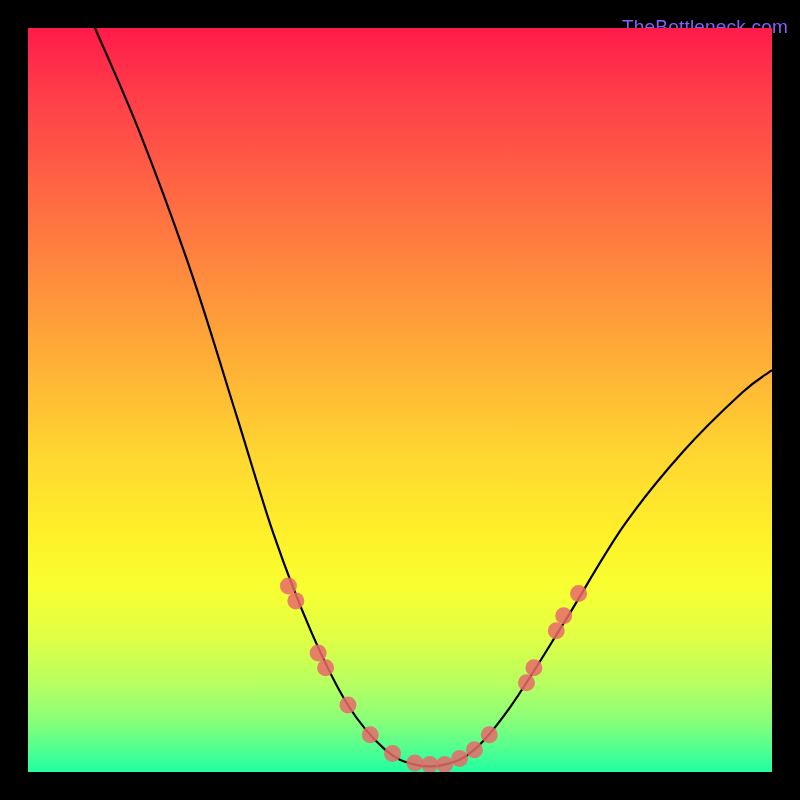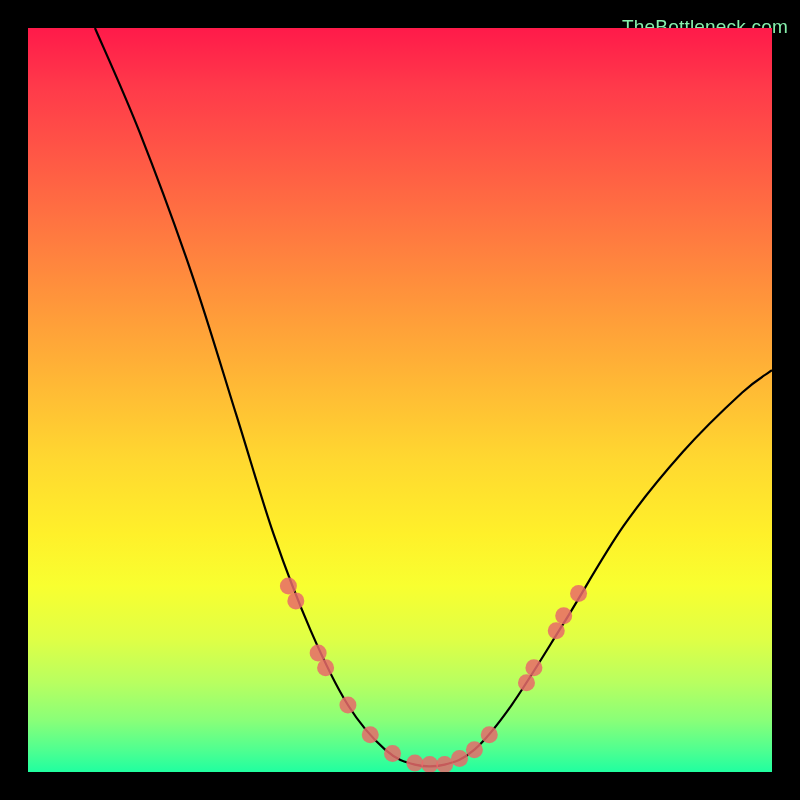--- a/index.html
+++ b/index.html
@@ -36,21 +36,21 @@
       #e0ff45 82%,
       #b8ff60 88%,
       #8aff78 93%,
       #50ff90 97%,
       #20ffa0 100%);
   }
   .watermark {
     position: absolute;
     top: 16px;
     right: 12px;
-    color: #86efac;
+    color: #8b5cf6;
     font-size: 19px;
     font-weight: 500;
     letter-spacing: 0.2px;
   }
   svg.curve {
     position: absolute;
     left: 0;
     top: 0;
     width: 744px;
     height: 744px;

